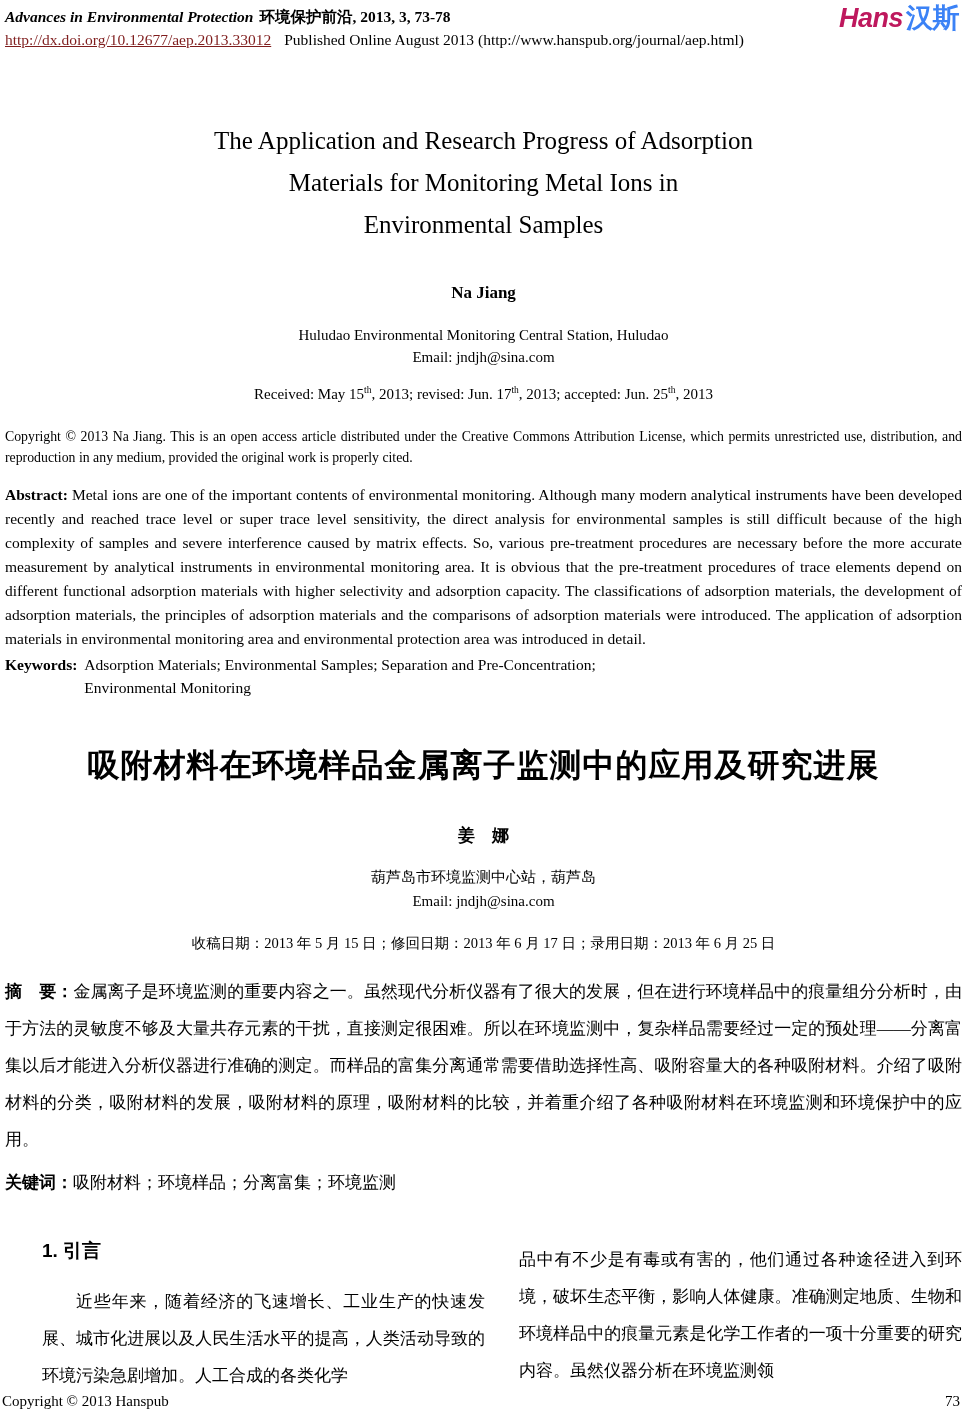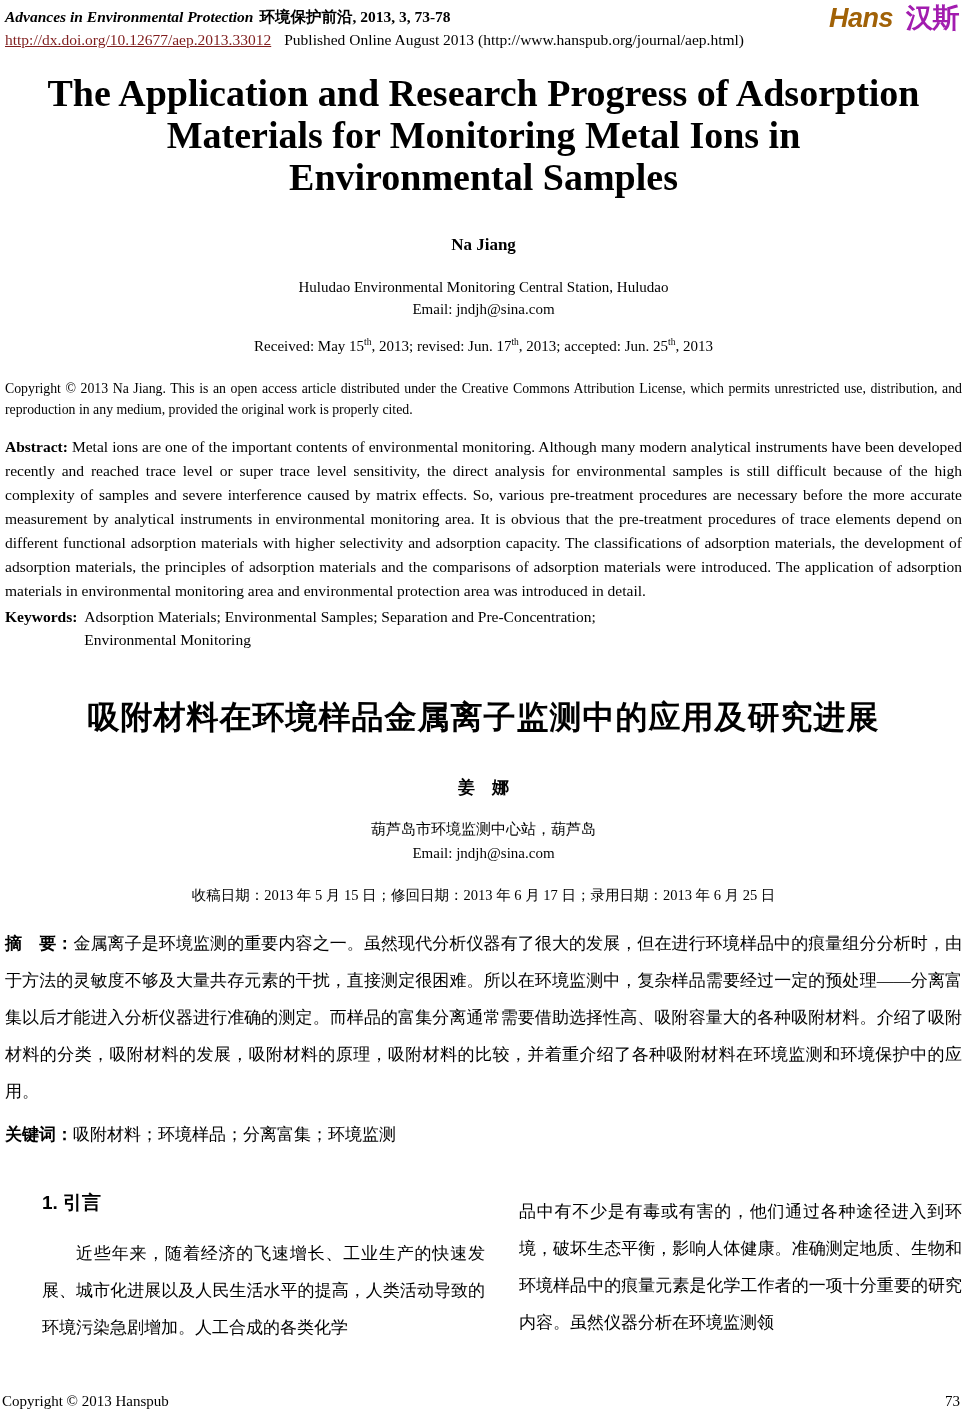--- a/index.html
+++ b/index.html
@@ -23,29 +23,29 @@
   .journal-cn { font-style: normal; margin-left: 6px; }
   .doi-line { margin-top: 2px; }
   .doi-link { color: #7f1d1d; text-decoration: underline; cursor: pointer; }
   .published { margin-left: 13px; }
   .logo {
     position: absolute; top: -3px; right: 3px;
     font-family: "Liberation Sans", "DejaVu Sans", sans-serif;
     font-weight: bold; font-size: 27px; line-height: 30px;
     letter-spacing: -0.5px;
   }
-  .logo-hans { color: #a16207; font-style: italic; margin-right: 13px; }
-  .logo-cn { color: #a21caf; }
+  .logo-hans { color: #be185d; font-style: italic; margin-right: 3px; }
+  .logo-cn { color: #3b82f6; }
 
   
   .title {
-    margin-top: 22px;
+    margin-top: 70px;
     text-align: center;
-    font-weight: bold;
-    font-size: 38px;
+    font-weight: normal;
+    font-size: 25px;
     line-height: 42px;
   }
   .author-en { margin-top: 37px; text-align: center; font-weight: bold; font-size: 17px; }
   .affil-block { margin-top: 21px; text-align: center; font-size: 15px; line-height: 22px; }
   .received-line { margin-top: 17px; text-align: center; font-size: 15px; }
   .received-line sup { font-size: 9.5px; }
 
   .copyright-notice {
     margin-top: 23px;
     font-size: 13.8px;

